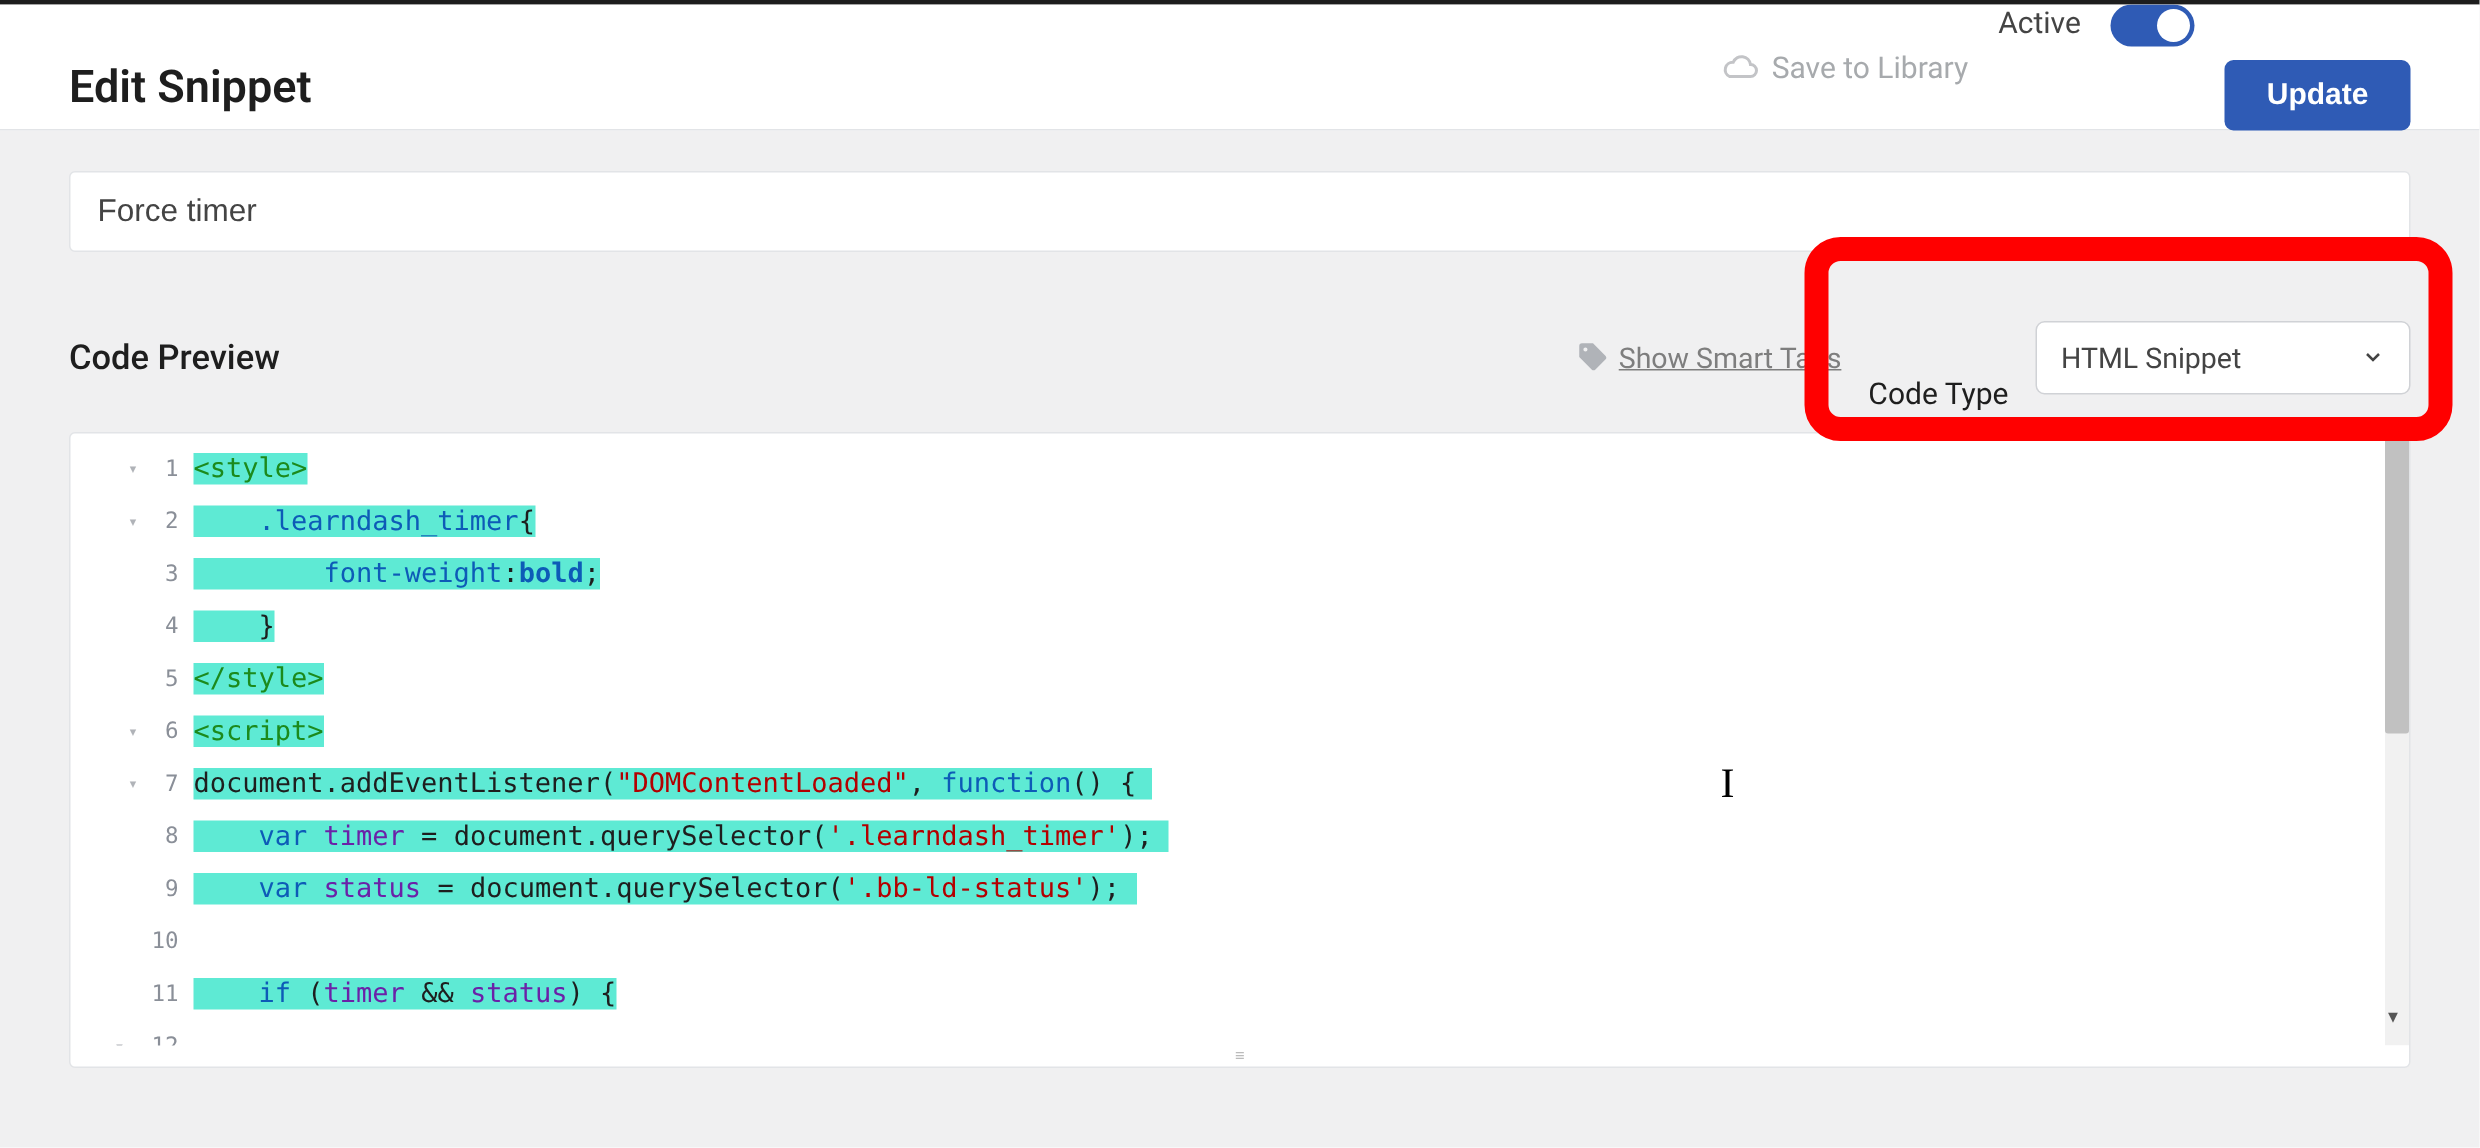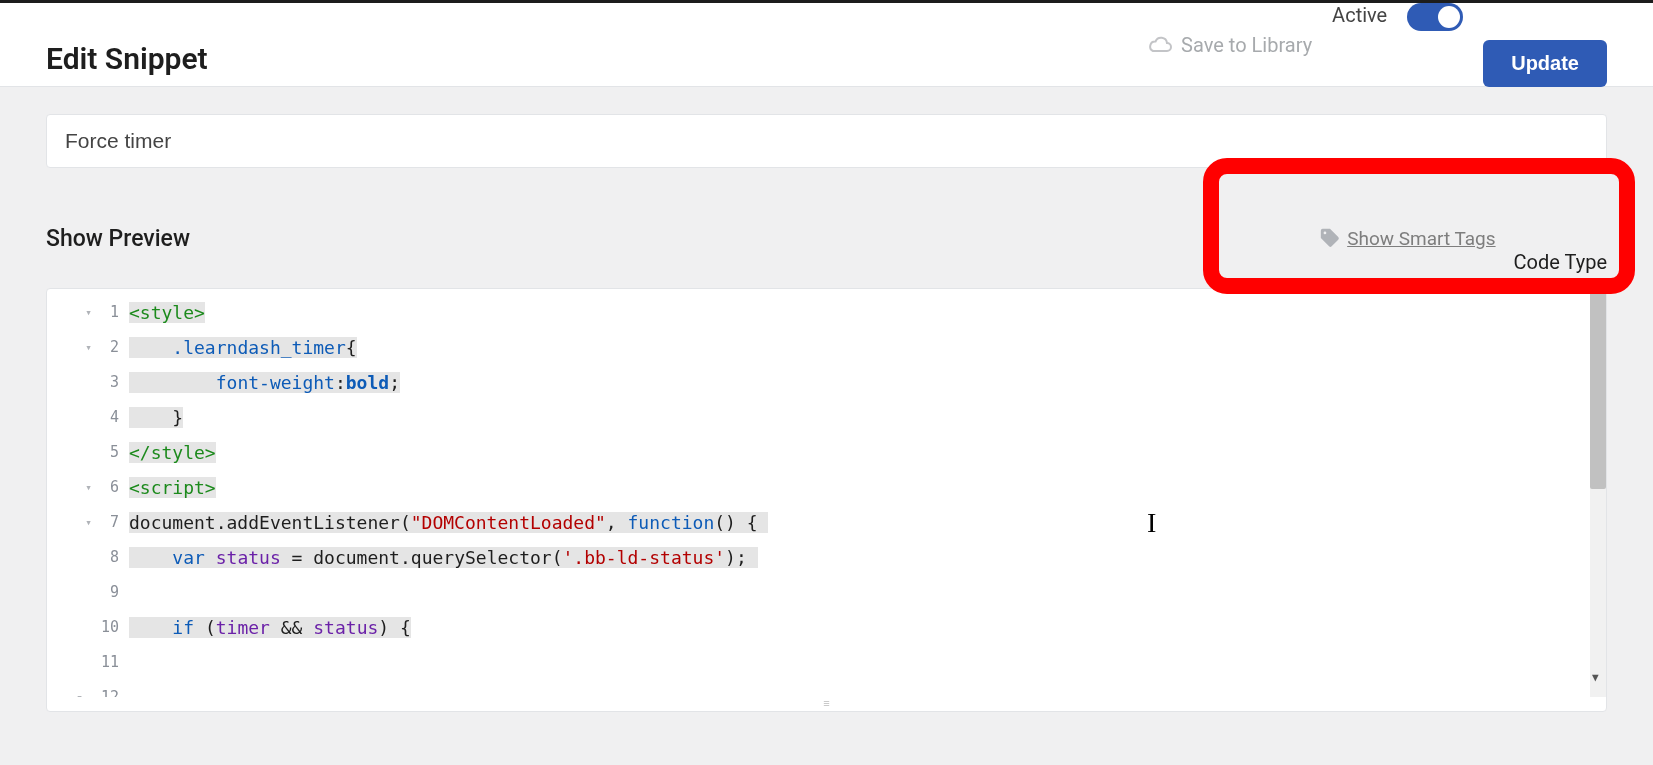--- a/index.html
+++ b/index.html
@@ -182,21 +182,21 @@
     padding-top: 6px;
     position: relative;
   }
   .cline {
     height: 35px;
     line-height: 35px;
     white-space: pre;
     font-family: "Consolas","Monaco",monospace;
     font-size: 18px;
   }
-  .hl { background: #e5e5e5; display: inline; }
+  .hl { background: #5eead4; display: inline; }
   .tag { color: #1c8a1c; }
   .str { color: #b30000; }
   .kw  { color: #6b21a8; }
   .kwb { color: #0d5bb7; }
   .bold-blue { color: #0d5bb7; font-weight: 600; }
   .comment { color: #8a6d3b; }
   .scrollbar-v {
     position: absolute;
     right: 0; top: 0;
     width: 16px;
@@ -253,30 +253,36 @@
       <div class="knob"></div>
     </div>
     <button class="update-btn">Update</button>
   </div>
 </div>
 
 <div class="content">
   <input type="text" class="title-field" value="Force timer" style="">
 
   <div class="preview-row">
-    <h2>Show Preview</h2>
+    <h2>Code Preview</h2>
     <div class="preview-right">
       <div class="smart-tags">
         <svg width="22" height="22" viewBox="0 0 24 24" fill="#b0b3b8">
           <path d="M21 11l-9-9H4a2 2 0 0 0-2 2v8l9 9a2 2 0 0 0 2.8 0l7.2-7.2a2 2 0 0 0 0-2.8zM6.5 8A1.5 1.5 0 1 1 8 6.5 1.5 1.5 0 0 1 6.5 8z"></path>
         </svg>
         <a href="#">Show Smart Tags</a>
       </div>
       <div class="codetype-wrap">
         <span class="codetype-label">Code Type</span>
+        <div class="codetype-select">
+          <span>HTML Snippet</span>
+          <svg width="16" height="16" viewBox="0 0 24 24" fill="none" stroke="#444" stroke-width="2.5">
+            <polyline points="6 9 12 15 18 9"></polyline>
+          </svg>
+        </div>
         <div class="red-box"></div>
       </div>
     </div>
   </div>
 
   <div class="editor-wrap">
     <div class="editor">
       <div class="gutter" id="gutter">
           <div class="gline">
             <span class="fold">▾</span>
@@ -328,20 +334,21 @@
           </div>
         </div>
       <div class="code-area" id="codearea">
         <div class="cline"><span class="hl"><span class="tag">&lt;style&gt;</span></span></div>
           <div class="cline"><span class="hl">    <span class="kwb">.learndash_timer</span>{</span></div>
           <div class="cline"><span class="hl">        <span class="kwb">font-weight</span>:<span class="bold-blue">bold</span>;</span></div>
           <div class="cline"><span class="hl">    }</span></div>
           <div class="cline"><span class="hl"><span class="tag">&lt;/style&gt;</span></span></div>
           <div class="cline"><span class="hl"><span class="tag">&lt;script&gt;</span></span></div>
           <div class="cline"><span class="hl">document.addEventListener(<span class="str">"DOMContentLoaded"</span>, <span class="kwb">function</span>() { </span></div>
+          <div class="cline"><span class="hl">    <span class="kwb">var</span> <span class="kw">timer</span> = document.querySelector(<span class="str">'.learndash_timer'</span>); </span></div>
           <div class="cline"><span class="hl">    <span class="kwb">var</span> <span class="kw">status</span> = document.querySelector(<span class="str">'.bb-ld-status'</span>); </span></div>
           <div class="cline"></div>
           <div class="cline"><span class="hl">    <span class="kwb">if</span> (<span class="kw">timer</span> &amp;&amp; <span class="kw">status</span>) {</span></div>
           <div class="scroll-track">
           <div class="scrollbar-v"></div>
           <div class="scroll-arrow">▼</div>
         </div>
       </div>
     </div>
     <div class="resize-handle">≡</div>

